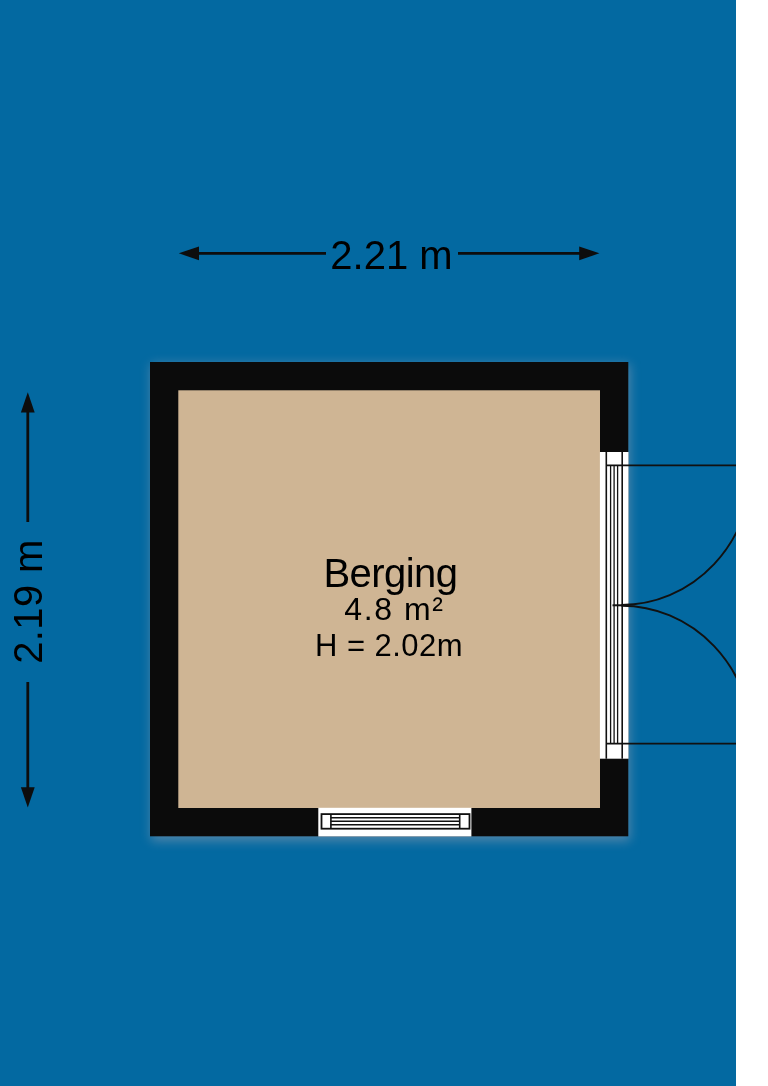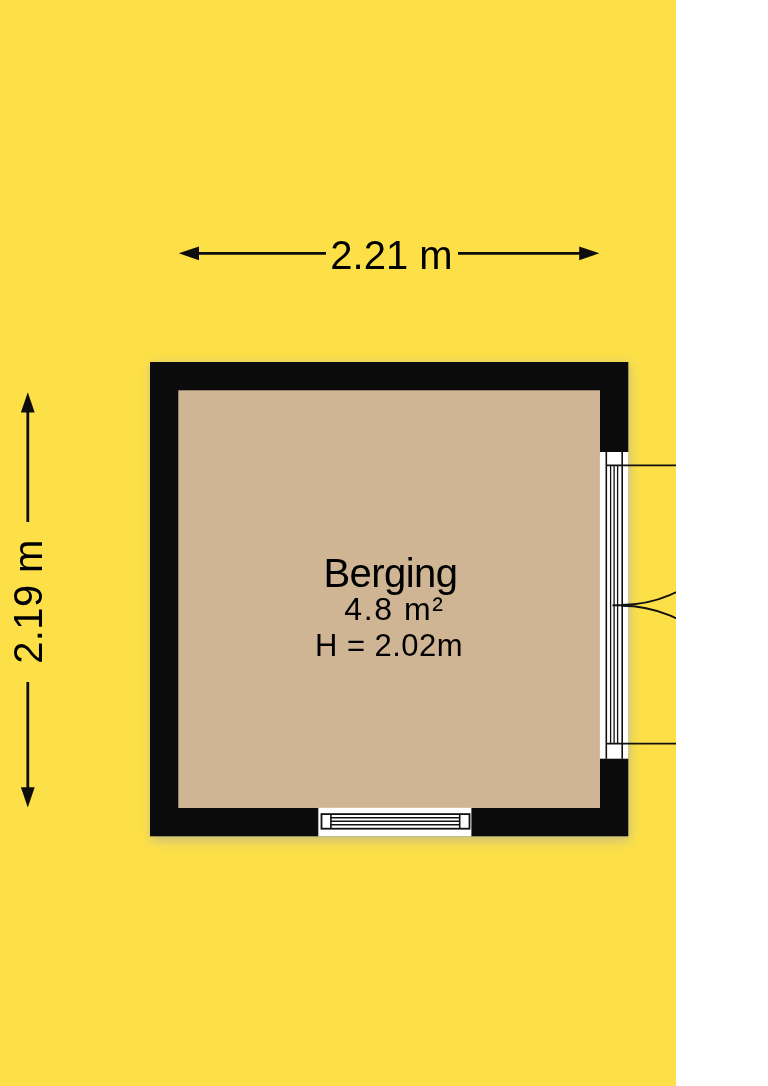--- a/index.html
+++ b/index.html
@@ -1,16 +1,16 @@
 <!DOCTYPE html>
 <html><head>
 <meta charset="utf-8">
 <style>
   html,body{margin:0;padding:0;background:#ffffff;}
-  #c{position:relative;width:676px;height:1086px;overflow:hidden;background:#fde047;}
+  #c{position:relative;width:736px;height:1086px;overflow:hidden;background:#0369a1;}
   svg text{font-family:"Liberation Sans",sans-serif;fill:#000000;}
 </style>
 </head>
 <body>
 <div id="c">
 <svg width="768" height="1086" viewBox="0 0 768 1086">
   <defs>
     <filter id="blur" x="-30%" y="-30%" width="160%" height="160%">
       <feGaussianBlur stdDeviation="5.5"></feGaussianBlur>
     </filter>

